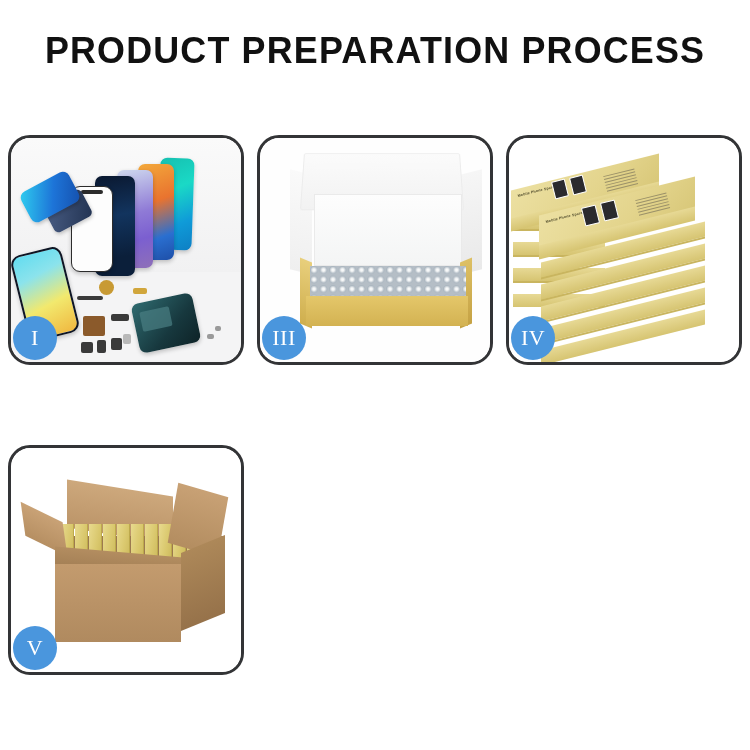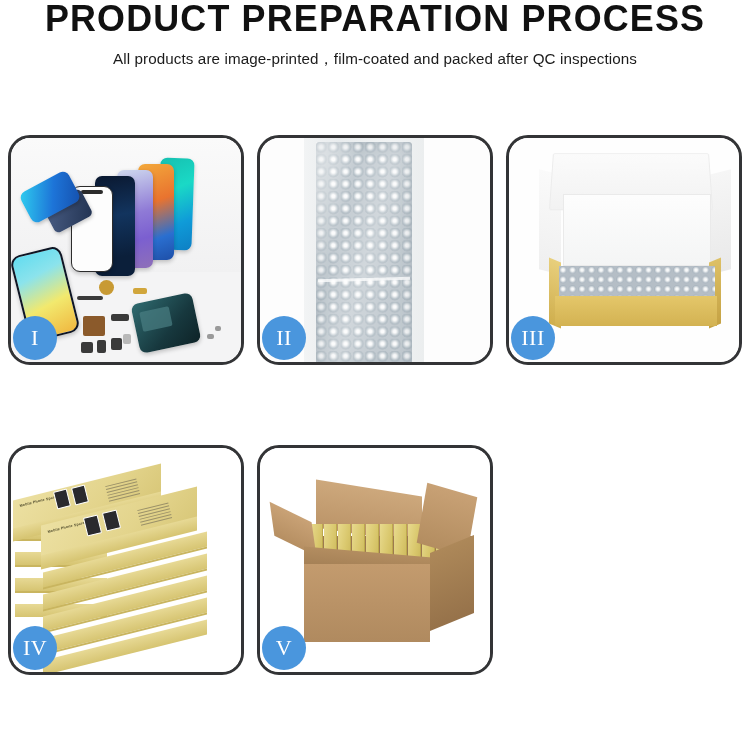--- a/index.html
+++ b/index.html
@@ -4,21 +4,21 @@
 <style>
   * { margin:0; padding:0; box-sizing:border-box; }
   body {
     width:750px; height:750px;
     background:#ffffff;
     font-family:"Liberation Sans", sans-serif;
     overflow:hidden;
     position:relative;
   }
   
-  #header { width:750px; text-align:center; }
+  #header { width:750px; padding-top:32px; text-align:center; }
   #page-title {
     font-size:37px;
     font-weight:700;
     letter-spacing:1.2px;
     color:#111111;
     line-height:1.05;
     transform:scaleX(0.97);
     white-space:nowrap;
   }
   #page-subtitle {
@@ -200,21 +200,20 @@
   .sc-notch { position:absolute; width:14px; height:18px; background:#a9875f; }
   .sc-film { position:absolute; left:30px; top:16px; width:184px; height:170px;
     border-radius:14px; background:linear-gradient(120deg, rgba(255,255,255,.38), rgba(255,255,255,.06) 45%, rgba(255,255,255,.3));
     pointer-events:none; }
 </style>
 </head>
 <body>
 
 <div id="header">
   <div id="page-title">PRODUCT PREPARATION PROCESS</div>
-  <div id="page-subtitle">All products are image-printed，film-coated and packed after QC inspections</div>
 </div>
 
 <div id="panel-grid">
 
   <div class="panel">
     <div class="panel-photo">
       <div class="p1-bg"></div>
       <div class="p1-strip"></div>
       <div class="ph ph-g1"></div>
       <div class="ph ph-g2"></div>
@@ -233,30 +232,20 @@
       <div class="chip" style="left:70px;top:204px;width:12px;height:11px;"></div>
       <div class="chip" style="left:86px;top:202px;width:9px;height:13px;"></div>
       <div class="chip" style="left:100px;top:200px;width:11px;height:12px;"></div>
       <div class="chip" style="left:112px;top:196px;width:8px;height:10px;background:#b9b9b9;"></div>
       <div class="chip" style="left:196px;top:196px;width:7px;height:5px;background:#9a9a9a;"></div>
       <div class="chip" style="left:204px;top:188px;width:6px;height:5px;background:#9a9a9a;"></div>
     </div>
     <div class="badge">I</div>
   </div>
 
-  <div class="panel">
-    <div class="panel-photo">
-      <div class="p2-bg"></div>
-      <div class="p2-sheet"></div>
-      <div class="p2-bubbles"></div>
-      <div class="p2-gloss"></div>
-      <div class="p2-fold"></div>
-    </div>
-    <div class="badge">II</div>
-  </div>
 
   <div class="panel">
     <div class="panel-photo">
       <div class="p3-bg"></div>
       <div class="p3-flap-l"></div>
       <div class="p3-flap-r"></div>
       <div class="p3-lid"></div>
       <div class="p3-foam"></div>
       <div class="p3-side-l"></div>
       <div class="p3-side-r"></div>

